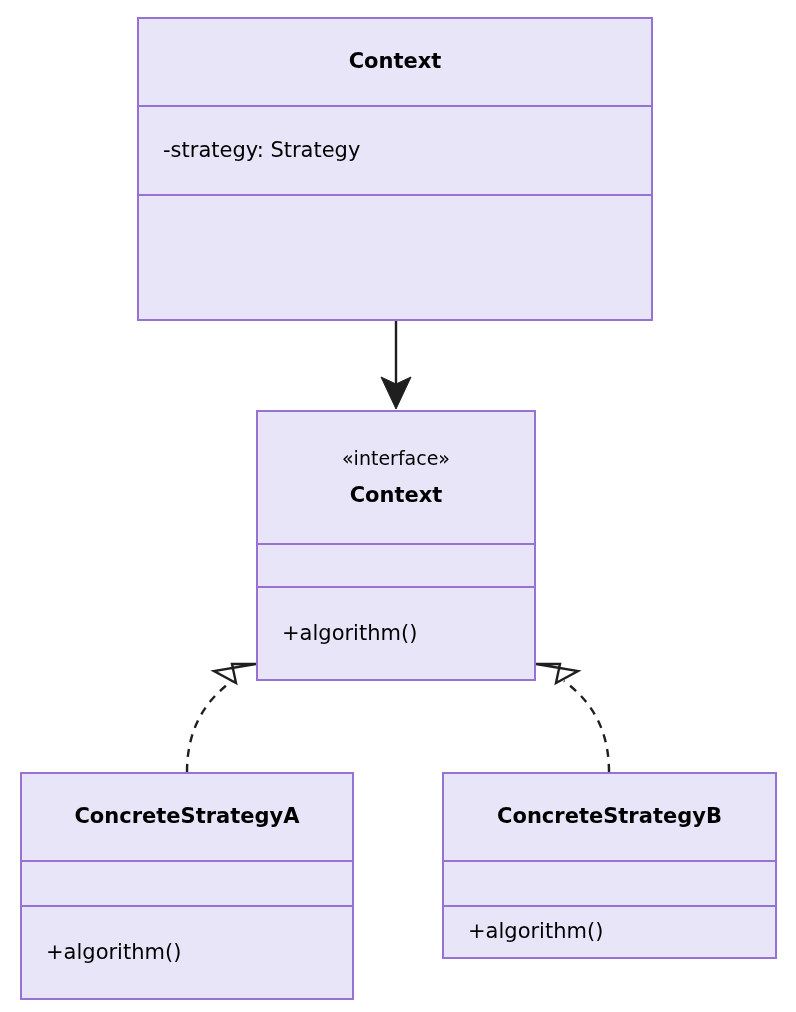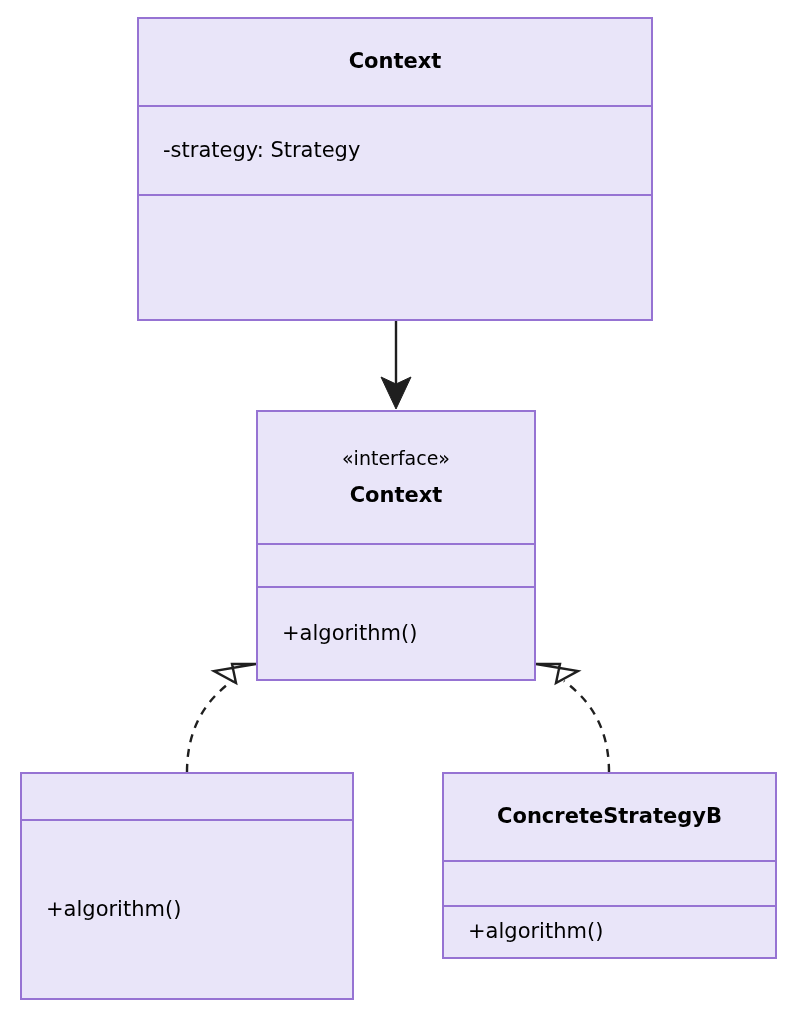--- a/index.html
+++ b/index.html
@@ -184,20 +184,23 @@
       <div class="stereotype">«interface»</div>
       <div class="class-name">Context</div>
     </div>
     <div class="compartment c-attrs empty-compartment"></div>
     <div class="compartment c-ops">
       <div class="member-line">+algorithm()</div>
     </div>
   </div>
 
   <div class="uml-class concrete" id="class-concretea">
+    <div class="compartment class-title-compartment c-title">
+      <div class="class-name">ConcreteStrategyA</div>
+    </div>
     <div class="compartment c-attrs empty-compartment"></div>
     <div class="compartment c-ops">
       <div class="member-line">+algorithm()</div>
     </div>
   </div>
 
   <div class="uml-class concrete" id="class-concreteb">
     <div class="compartment class-title-compartment c-title">
       <div class="class-name">ConcreteStrategyB</div>
     </div>

